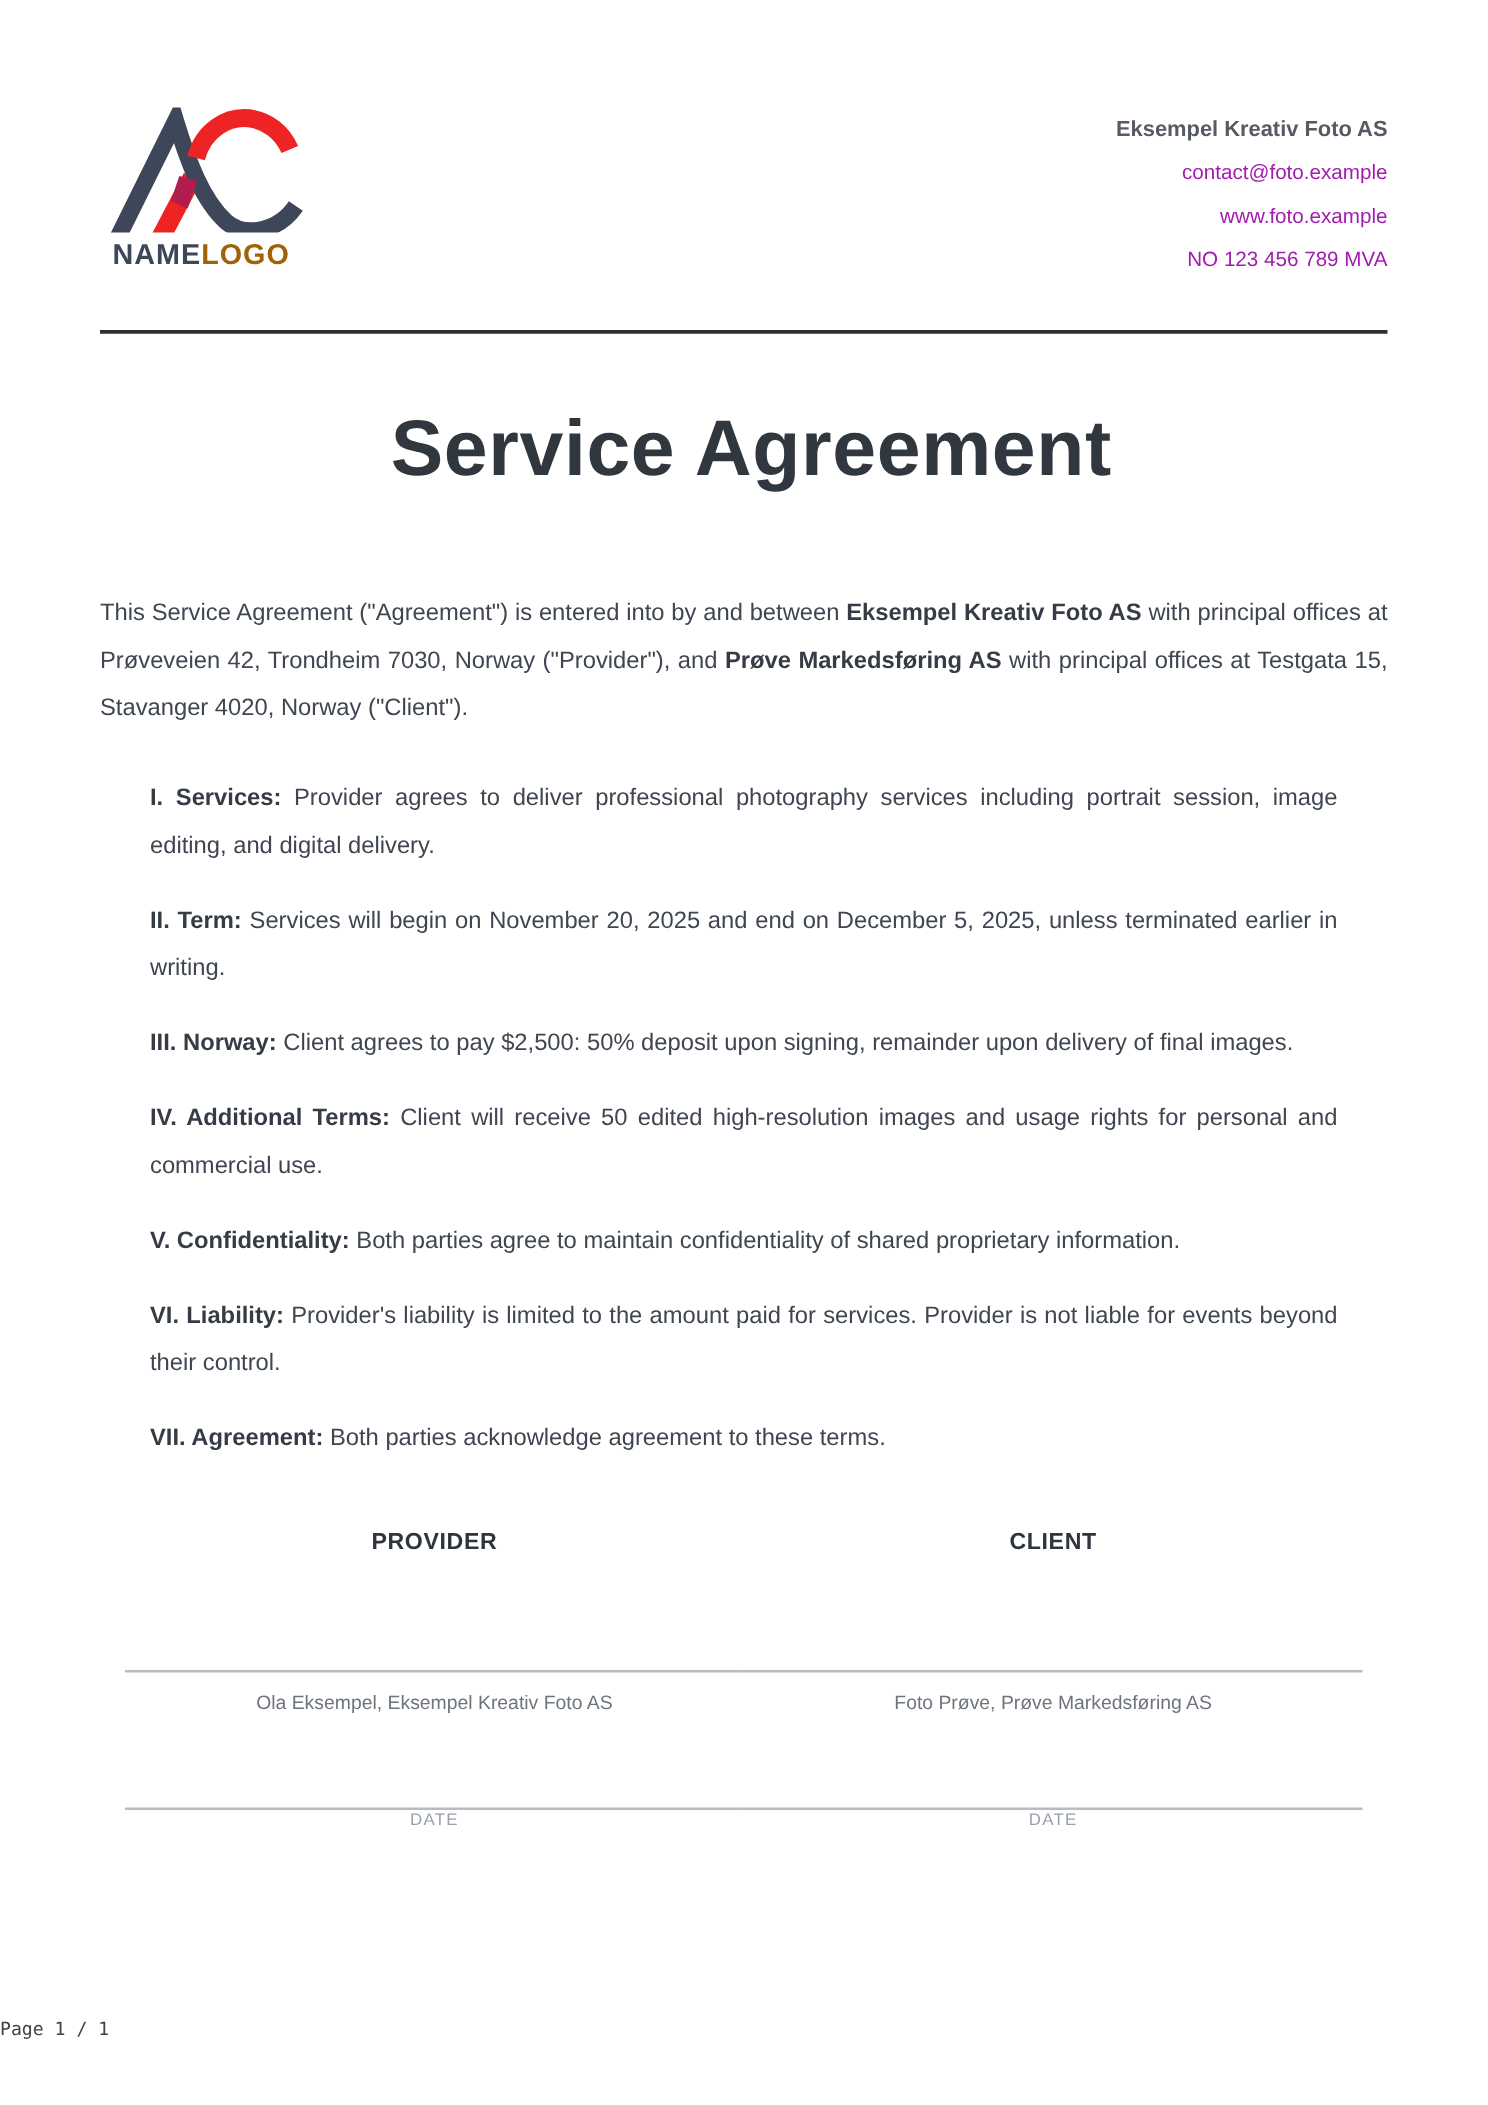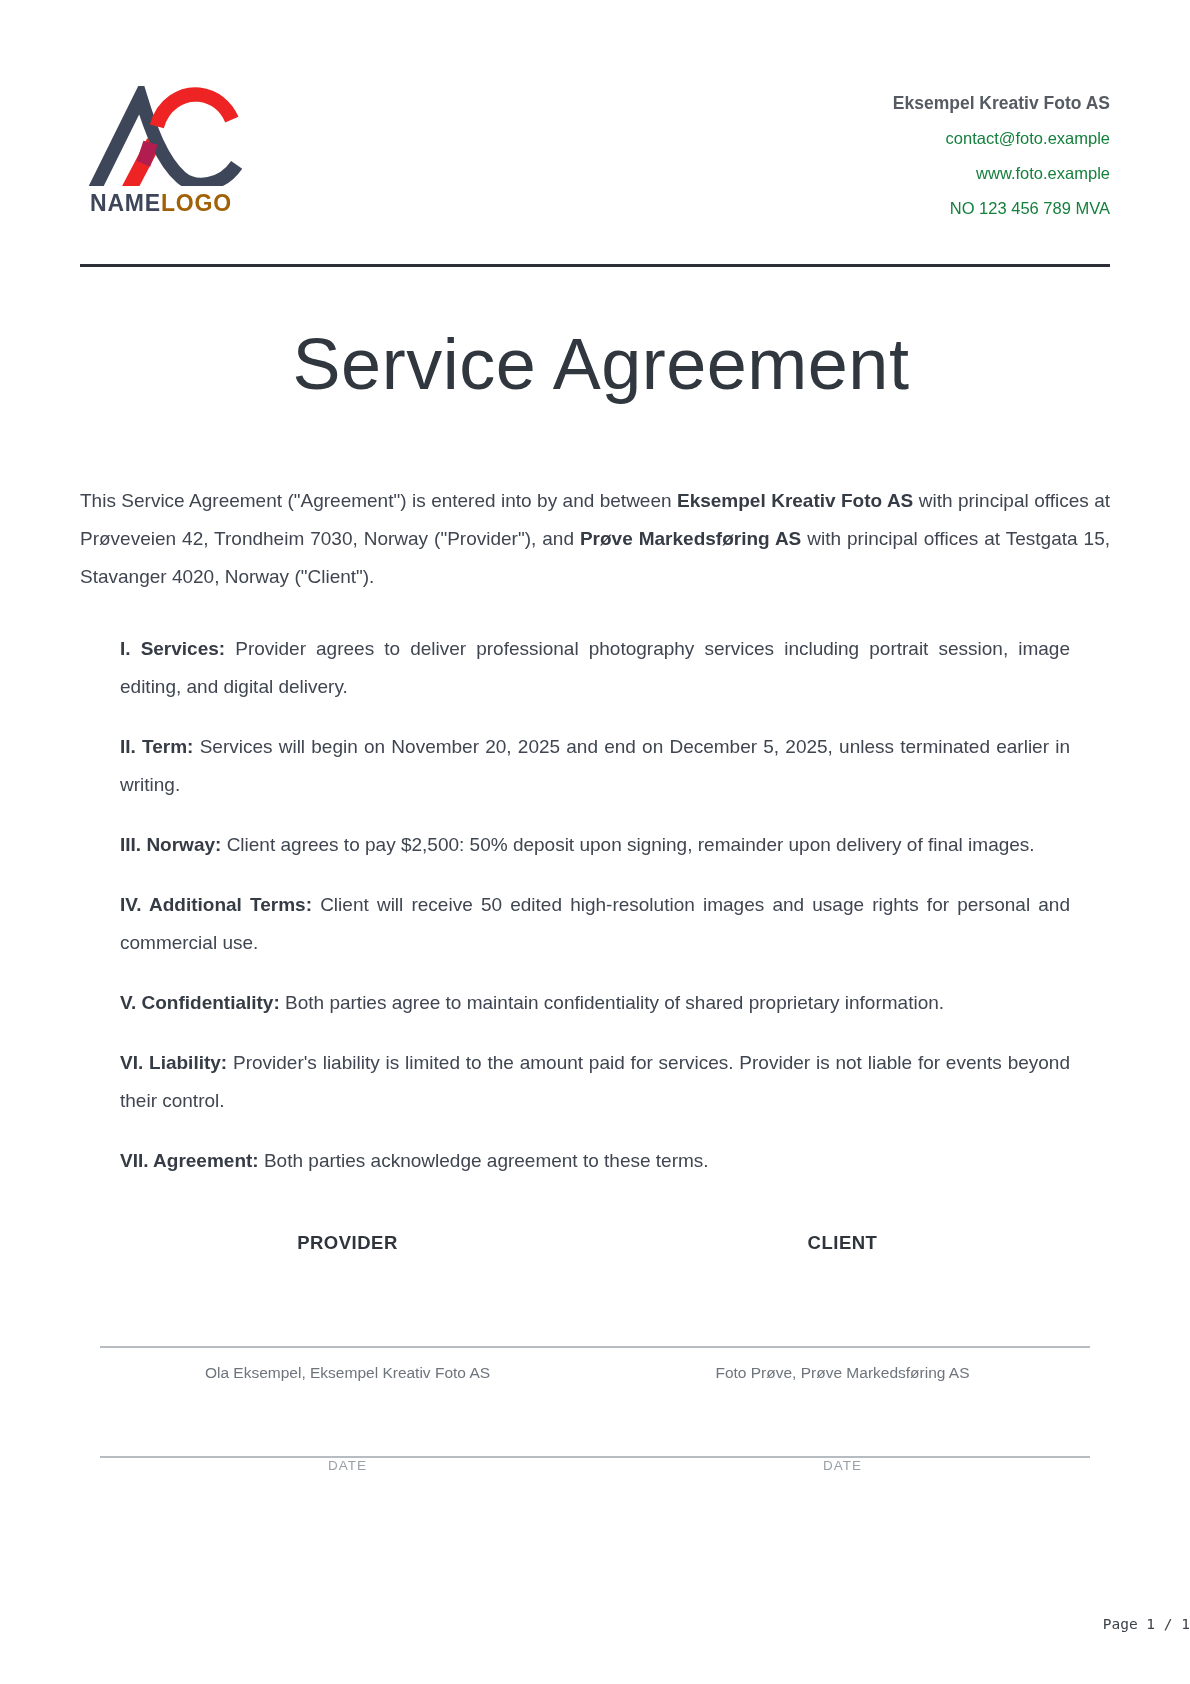--- a/index.html
+++ b/index.html
@@ -37,34 +37,34 @@
     padding-top: 0px;
     line-height: 35px;
   }
   .company-name {
     font-size: 17.5px;
     font-weight: 700;
     color: #565b63;
   }
   .company-line {
     font-size: 16.5px;
-    color: #15803d;
+    color: #a21caf;
   }
   
   .divider {
     margin: 38px 80px 0 80px;
     height: 3px;
     background: #2c3036;
   }
   
   .doc-title {
     margin-top: 58px;
     text-align: center;
-    font-size: 72px;
-    font-weight: 400;
+    font-size: 63px;
+    font-weight: 700;
     letter-spacing: 0.5px;
     color: #31373e;
     line-height: 1.1;
     margin-left: 12px;
   }
   
   .intro {
     margin: 78px 80px 0 80px;
     font-size: 19px;
     line-height: 38px;
@@ -113,21 +113,21 @@
     font-size: 13.5px;
     letter-spacing: 1px;
     color: #9aa0a8;
   }
   
   .page-footer {
     position: absolute;
     left: 0;
     right: 0;
     bottom: 52px;
-    text-align: right;
+    text-align: left;
     font-family: "DejaVu Sans Mono", monospace;
     font-size: 14.5px;
     color: #3d4248;
   }
 </style>
 </head>
 <body>
 
 <div class="page">
 

